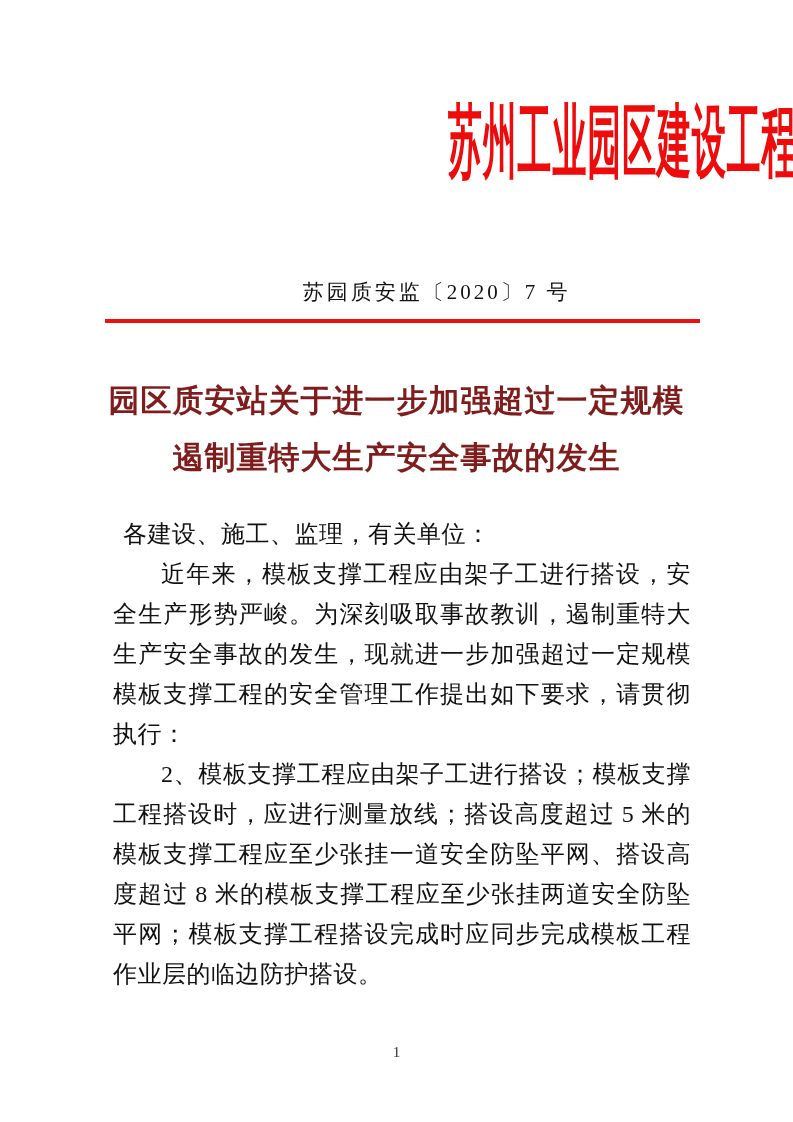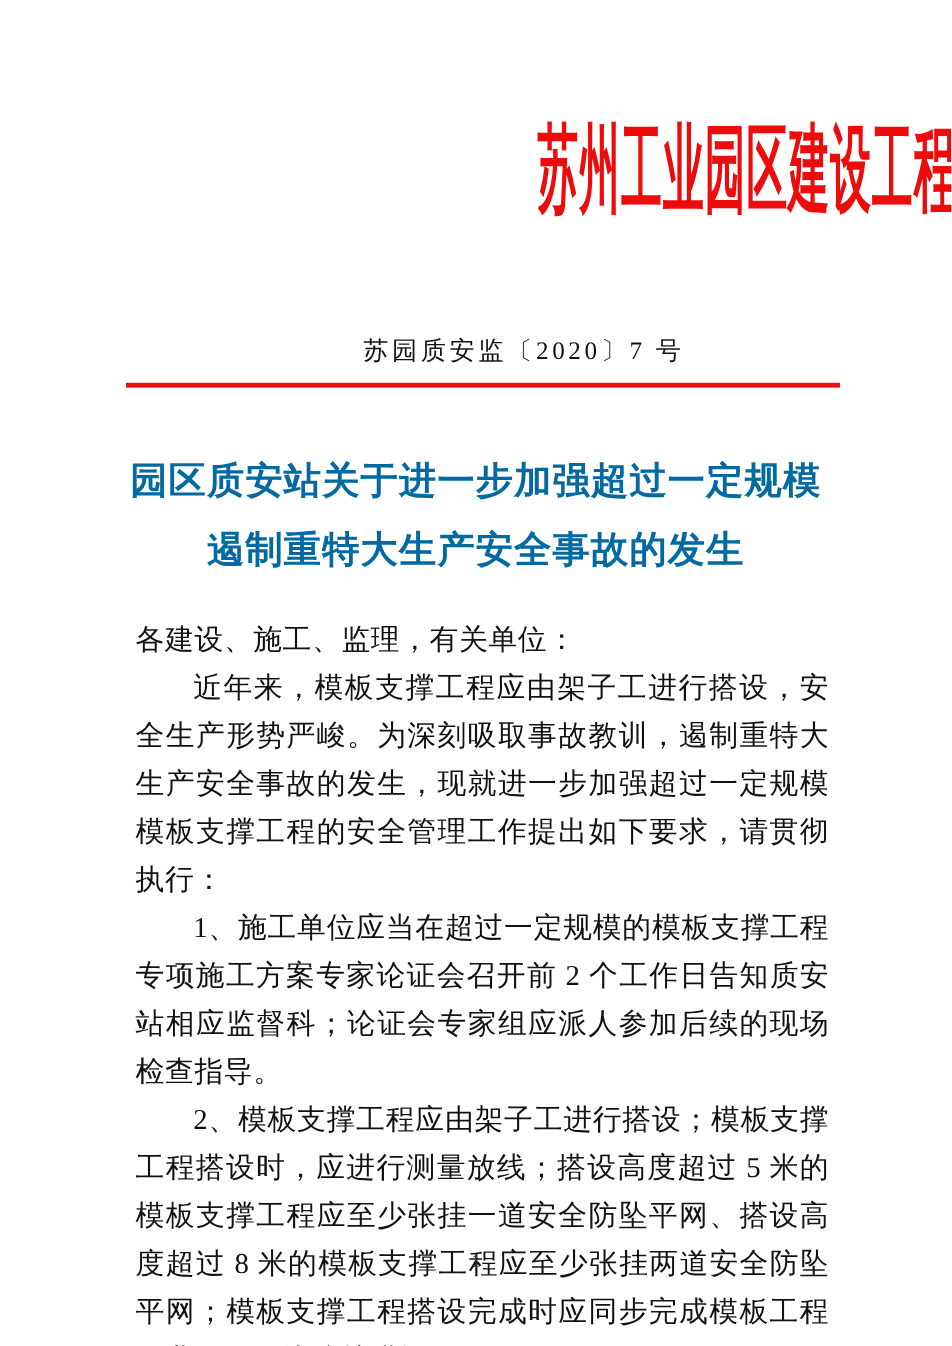--- a/index.html
+++ b/index.html
@@ -57,37 +57,37 @@
     background: #ec1010;
   }
   .doc-title {
     position: absolute;
     top: 372px;
     left: 0;
     width: 100%;
     text-align: center;
     font-size: 31px;
     font-weight: bold;
-    color: #0369a1;
+    color: #7f1d1d;
     line-height: 57px;
     letter-spacing: 1px;
   }
   .body-text {
     position: absolute;
     top: 514px;
     left: 113px;
     width: 578px;
     font-size: 24px;
     line-height: 40px;
     color: #111111;
     text-align: justify;
     letter-spacing: 0.5px;
   }
   .body-text p { text-indent: 2em; }
-  .body-text p.salutation { text-indent: 0; }
+  .body-text p.salutation { text-indent: 0; margin-left: 10px; }
   .page-number {
     position: absolute;
     top: 1044px;
     left: 0;
     width: 100%;
     text-align: center;
     font-size: 15px;
     color: #333333;
   }
 </style>
@@ -105,19 +105,18 @@
   <div class="red-line"></div>
 
   <div class="doc-title">
     <div>园区质安站关于进一步加强超过一定规模</div>
     <div>遏制重特大生产安全事故的发生</div>
   </div>
 
   <div class="body-text">
     <p class="salutation">各建设、施工、监理，有关单位：</p>
     <p>近年来，模板支撑工程应由架子工进行搭设，安全生产形势严峻。为深刻吸取事故教训，遏制重特大生产安全事故的发生，现就进一步加强超过一定规模模板支撑工程的安全管理工作提出如下要求，请贯彻执行：</p>
-    <p>1、施工单位应当在超过一定规模的模板支撑工程专项施工方案专家论证会召开前 2 个工作日告知质安站相应监督科；论证会专家组应派人参加后续的现场检查指导。</p>
     <p>2、模板支撑工程应由架子工进行搭设；模板支撑工程搭设时，应进行测量放线；搭设高度超过 5 米的模板支撑工程应至少张挂一道安全防坠平网、搭设高度超过 8 米的模板支撑工程应至少张挂两道安全防坠平网；模板支撑工程搭设完成时应同步完成模板工程作业层的临边防护搭设。</p>
   </div>
 
   <div class="page-number">1</div>
 
 </div>
 
 </body></html>

